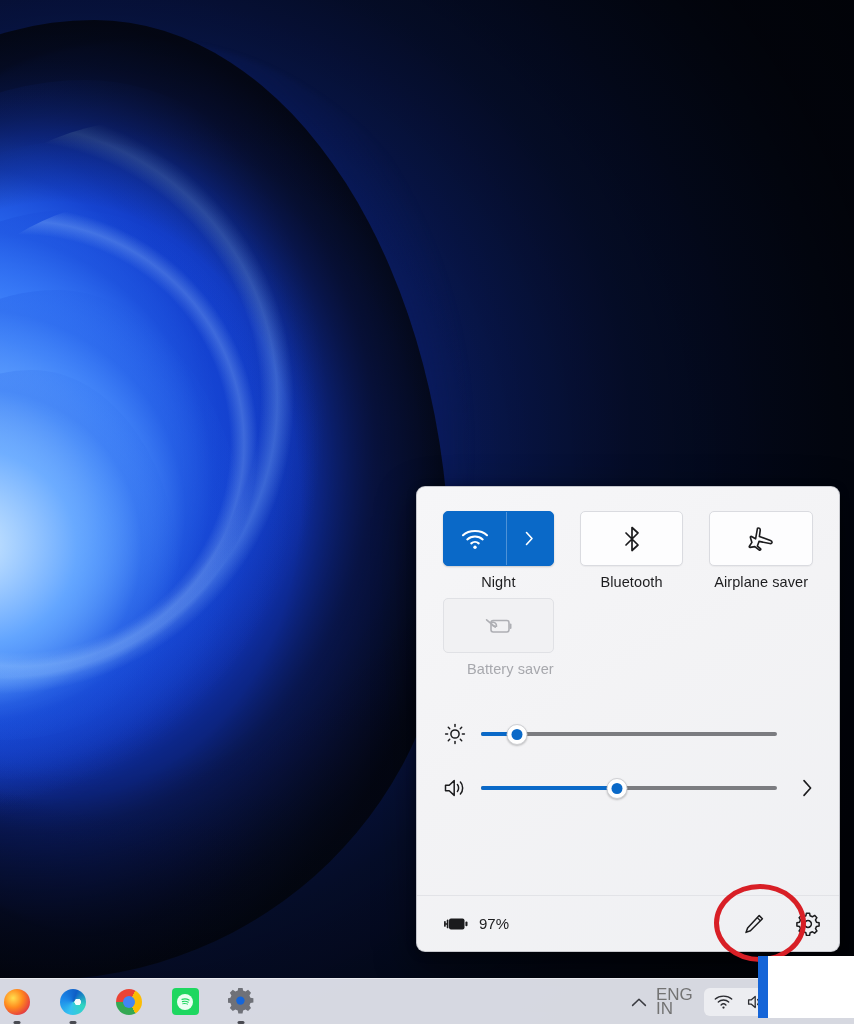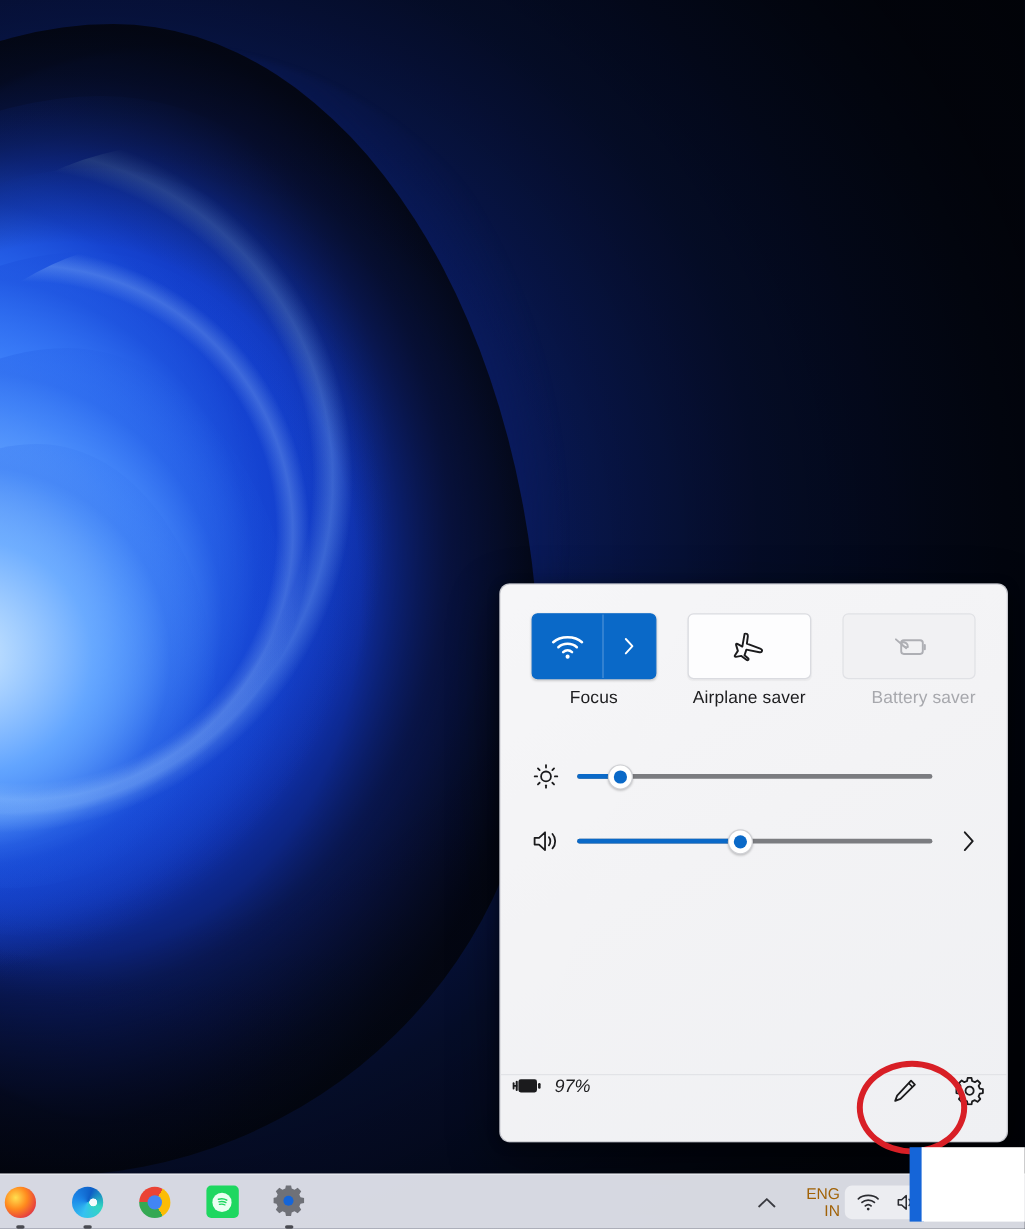--- a/index.html
+++ b/index.html
@@ -142,24 +142,23 @@
   .thumb i{
     width:11px; height:11px; border-radius:50%;
     background:#0a69c8; display:block;
   }
   .row-chevron{ flex:0 0 22px; display:flex; justify-content:flex-end; }
 
   
   .qs-footer{
     flex:0 0 56px;
     border-top:1px solid #e2e3e7;
-    display:flex; align-items:flex-start;
-    padding:0 16px 0 10px;
+    display:flex; align-items:center;
+    padding:0 16px 0 27px;
     position:relative;
-    font-style:italic;
   }
   .battery-stat{ display:flex; align-items:center; gap:9px; }
   .battery-pct{ font-size:15px; color:#1d1d1f; }
   .footer-actions{
     margin-left:auto; display:flex; align-items:center; gap:28px;
     padding-right:2px;
   }
   .foot-btn{ width:26px; height:26px; display:flex; align-items:center; justify-content:center; }
 
   
@@ -214,22 +213,22 @@
     width:7px; height:3px; border-radius:2px;
     background:#4a4b52;
   }
   .tb-right{
     position:absolute; right:0; top:0; height:46px;
     display:flex; align-items:center; gap:0;
     padding-right:6px;
   }
   .tray-chevron{ width:34px; display:flex; justify-content:center; }
   .lang{
-    width:44px; text-align:right;
-    font-size:13px; line-height:14px; color:#a16207;
+    width:44px; text-align:left;
+    font-size:17px; line-height:14px; color:#737373;
   }
   .tray-pill{
     display:flex; align-items:center; gap:14px;
     background:rgba(255,255,255,.55);
     border-radius:6px;
     padding:6px 10px;
     margin-left:4px;
   }
   .clock{
     margin-left:10px; margin-right:2px;
@@ -300,23 +299,31 @@
               <path d="M10.3 15.4 C12.4 13.5 15.6 13.5 17.7 15.4" class="ico-on" stroke-width="2.1" stroke-linecap="round"></path>
               <circle cx="14" cy="19.2" r="1.7" fill="#fff" stroke="none"></circle>
             </svg>
           </div>
           <div class="chev-part">
             <svg width="9" height="15" viewBox="0 0 9 15">
               <path d="M1.5 1.5 L7 7.5 L1.5 13.5" class="ico-on" stroke-width="1.6" stroke-linecap="round" stroke-linejoin="round"></path>
             </svg>
           </div>
         </div>
-        <div class="tile-label">Focus</div>
-      </div>
-
+        <div class="tile-label">Night</div>
+      </div>
+
+      <div class="tile-cell">
+        <div class="tile off">
+          <svg width="20" height="28" viewBox="0 0 20 28">
+            <path d="M4 8 L16 20 L10 25.5 L10 2.5 L16 8 L4 20" class="ico-off" stroke-width="1.7" stroke-linecap="round" stroke-linejoin="round"></path>
+          </svg>
+        </div>
+        <div class="tile-label">Bluetooth</div>
+      </div>
 
       <div class="tile-cell">
         <div class="tile off">
           <svg width="28" height="26" viewBox="0 0 28 26">
             <path d="M10.5 2.2 C12.2 1.6 13.4 2.6 13.2 4.3 L12.4 10.4 L23.5 14.6 C24.6 15 25.2 15.8 25 16.6 C24.8 17.4 23.9 17.7 22.8 17.5 L12.0 15.4 L10.4 20.1 L13.4 22.6 C14.0 23.1 13.9 23.9 13.2 24.1 C12.8 24.2 12.4 24.1 12.0 23.8 L7.8 20.6 L3.2 21.4 C2.4 21.5 2.0 20.9 2.4 20.3 L4.9 16.4 L3.4 11.4 C3.2 10.6 3.8 10.1 4.5 10.5 L8.6 12.8 L10.5 2.2 Z" class="ico-off" stroke-width="1.6" stroke-linejoin="round"></path>
           </svg>
         </div>
         <div class="tile-label">Airplane saver</div>
       </div>
 

